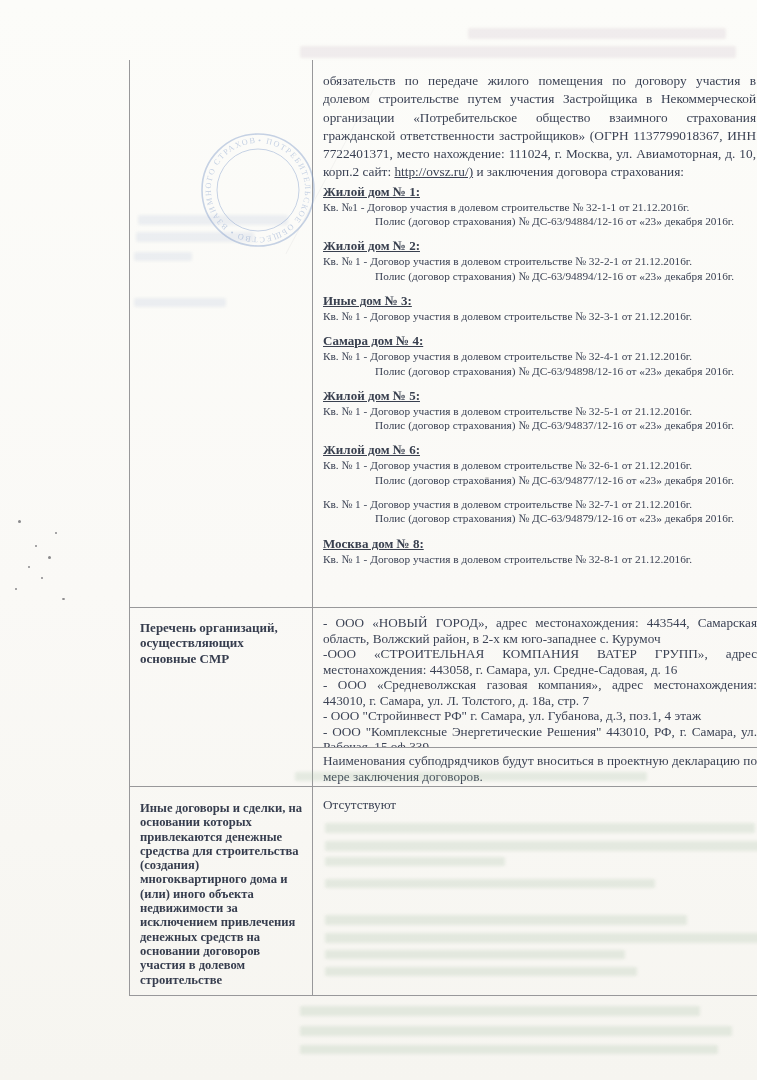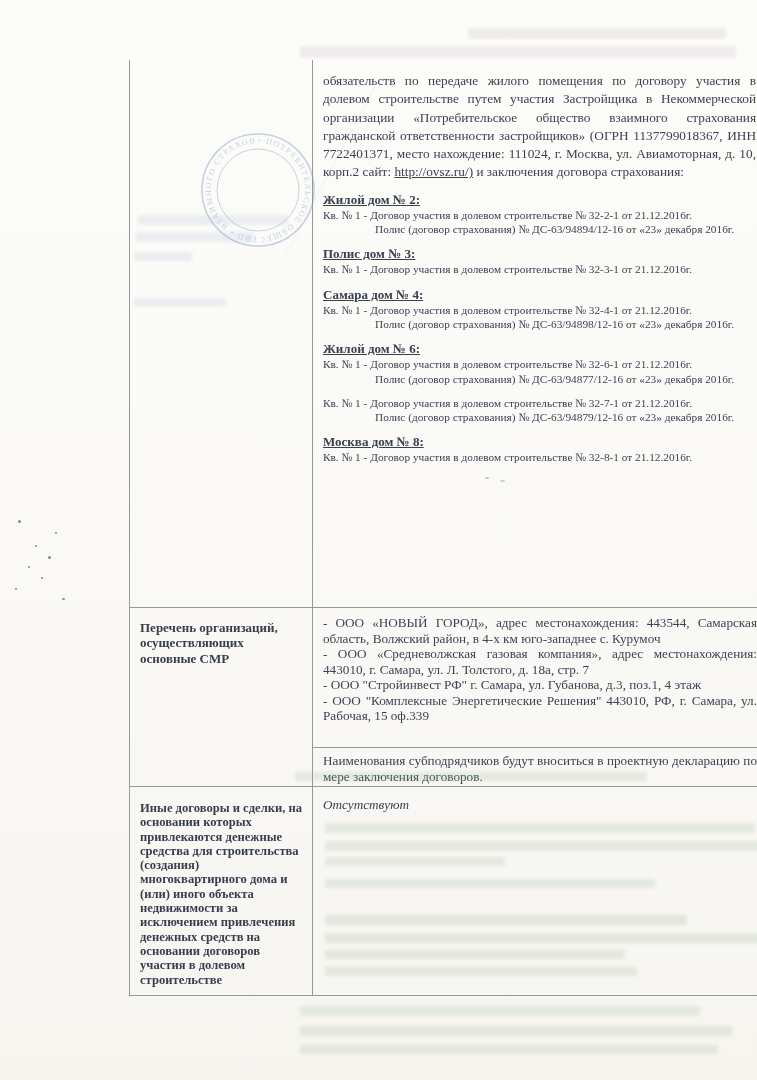--- a/index.html
+++ b/index.html
@@ -29,21 +29,21 @@
   .intro .lnk{text-decoration:underline;}
   .house{margin-top:10px;}
   .house.first{margin-top:2px;}
   .house .ht{font-weight:bold;text-decoration:underline;font-size:13px;line-height:16px;color:#39404f;}
   .house .l1{font-size:11.3px;line-height:14.3px;color:#3b4254;}
   .house .l2{font-size:11.3px;line-height:14.3px;padding-left:52px;color:#3b4254;}
   .cell-label{font-weight:bold;font-size:13px;line-height:15.3px;color:#363d4e;}
   .cell-label.small{font-size:12.6px;line-height:14.3px;}
   .orglist div{font-size:13.2px;line-height:15.5px;text-align:justify;color:#3b4254;}
   .note{font-size:13.2px;line-height:16.2px;text-align:justify;color:#3b4254;}
-  .plainval{font-size:13.2px;line-height:16px;color:#3b4254;padding-top:2px;font-style:italic;}
+  .plainval{font-size:13.2px;line-height:16px;color:#3b4254;padding-top:2px;}
   
   .stamp{position:absolute;left:198px;top:130px;width:120px;height:120px;opacity:.42;z-index:4;pointer-events:none;}
   
   .ghost{position:absolute;background:rgba(146,166,198,0.15);filter:blur(1.6px);border-radius:2px;z-index:1;}
   .ghost.green{background:rgba(148,178,148,0.20);}
   .ghost.warm{background:rgba(182,158,176,0.16);}
   .speck{position:absolute;background:rgba(45,45,52,0.55);border-radius:50%;z-index:2;}
   .crease{position:absolute;left:330px;top:75px;width:1px;height:190px;background:rgba(110,110,130,0.07);
           transform:rotate(28deg);z-index:1;}
 </style>
@@ -59,33 +59,43 @@
   <div class="trow row1">
     <div class="cell-l">
       <div class="ghost" style="left:8px;top:155px;width:150px;height:10px;"></div>
       <div class="ghost" style="left:6px;top:172px;width:118px;height:10px;"></div>
       <div class="ghost" style="left:4px;top:192px;width:58px;height:9px;"></div>
       <div class="ghost" style="left:4px;top:238px;width:92px;height:9px;"></div>
     </div>
     <div class="cell-r">
       <p class="intro"><span>обязательств по передаче жилого помещения по договору участия в долевом строительстве путем участия Застройщика в Некоммерческой организации «Потребительское общество взаимного страхования гражданской ответственности застройщиков» (ОГРН 1137799018367, ИНН 7722401371, место нахождение: 111024, г. Москва, ул. Авиамоторная, д. 10, корп.2 сайт: </span><span class="lnk">http://ovsz.ru/)</span><span> и заключения договора страхования:</span></p>
 
+      <div class="house first">
+        <div class="ht">Жилой дом № 1:</div>
+        <div class="l1">Кв. №1 - Договор участия в долевом строительстве № 32-1-1 от 21.12.2016г.</div>
+        <div class="l2">Полис (договор страхования) № ДС-63/94884/12-16 от «23» декабря 2016г.</div>
+      </div>
       <div class="house">
         <div class="ht">Жилой дом № 2:</div>
         <div class="l1">Кв. № 1 - Договор участия в долевом строительстве № 32-2-1 от 21.12.2016г.</div>
         <div class="l2">Полис (договор страхования) № ДС-63/94894/12-16 от «23» декабря 2016г.</div>
       </div>
       <div class="house">
-        <div class="ht">Полис дом № 3:</div>
+        <div class="ht">Иные дом № 3:</div>
         <div class="l1">Кв. № 1 - Договор участия в долевом строительстве № 32-3-1 от 21.12.2016г.</div>
       </div>
       <div class="house">
         <div class="ht">Самара дом № 4:</div>
         <div class="l1">Кв. № 1 - Договор участия в долевом строительстве № 32-4-1 от 21.12.2016г.</div>
         <div class="l2">Полис (договор страхования) № ДС-63/94898/12-16 от «23» декабря 2016г.</div>
+      </div>
+      <div class="house">
+        <div class="ht">Жилой дом № 5:</div>
+        <div class="l1">Кв. № 1 - Договор участия в долевом строительстве № 32-5-1 от 21.12.2016г.</div>
+        <div class="l2">Полис (договор страхования) № ДС-63/94837/12-16 от «23» декабря 2016г.</div>
       </div>
       <div class="house">
         <div class="ht">Жилой дом № 6:</div>
         <div class="l1">Кв. № 1 - Договор участия в долевом строительстве № 32-6-1 от 21.12.2016г.</div>
         <div class="l2">Полис (договор страхования) № ДС-63/94877/12-16 от «23» декабря 2016г.</div>
       </div>
       <div class="house">
         <div class="l1">Кв. № 1 - Договор участия в долевом строительстве № 32-7-1 от 21.12.2016г.</div>
         <div class="l2">Полис (договор страхования) № ДС-63/94879/12-16 от «23» декабря 2016г.</div>
       </div>
@@ -105,21 +115,22 @@
     <text font-size="8.2" fill="#7b98c8" letter-spacing="1.4" font-family="Liberation Serif, serif">
       <textPath href="#ringpath">• ПОТРЕБИТЕЛЬСКОЕ ОБЩЕСТВО • ВЗАИМНОГО СТРАХОВАНИЯ</textPath>
     </text>
   </svg>
 
   <div class="trow row2">
     <div class="cell-l">
       <div class="cell-label">Перечень организаций, осуществляющих основные СМР</div>
     </div>
     <div class="subA orglist">
-      <div>- ООО «НОВЫЙ ГОРОД», адрес местонахождения: 443544, Самарская область, Волжский район, в 4-х км юго-западнее с. Курумоч</div>
+      <div>- ООО «НОВЫЙ ГОРОД», адрес местонахождения: 443544, Самарская область, Волжский район, в 2-х км юго-западнее с. Курумоч</div>
+      <div>-ООО «СТРОИТЕЛЬНАЯ КОМПАНИЯ ВАТЕР ГРУПП», адрес местонахождения: 443058, г. Самара, ул. Средне-Садовая, д. 16</div>
       <div>- ООО «Средневолжская газовая компания», адрес местонахождения: 443010, г. Самара, ул. Л. Толстого, д. 18а, стр. 7</div>
       <div>- ООО "Стройинвест РФ" г. Самара, ул. Губанова, д.3, поз.1, 4 этаж</div>
       <div>- ООО "Комплексные Энергетические Решения" 443010, РФ, г. Самара, ул. Рабочая, 15 оф.339</div>
     </div>
     <div class="subB">
       <div class="note">Наименования субподрядчиков будут вноситься в проектную декларацию по мере заключения договоров.</div>
     </div>
   </div>
 
   <div class="trow row3">

